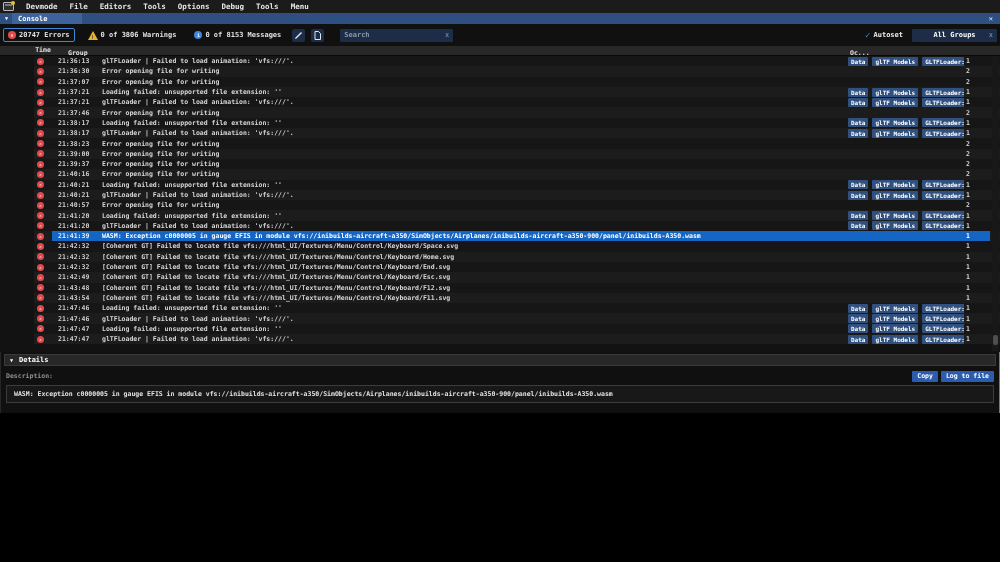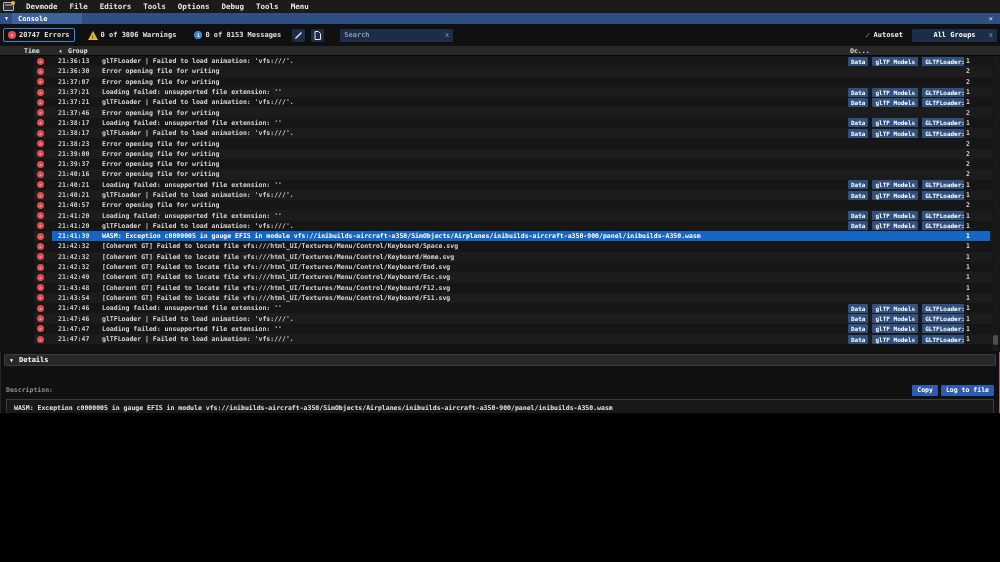--- a/index.html
+++ b/index.html
@@ -50,21 +50,21 @@
   .check-icon{color:#3f87d6;font-size:9px;margin-right:3px;}
   .autoset-label{color:#f0f0f0;}
   .groups-btn{width:85px;height:13px;background:var(--navy);border-radius:1px;margin:0 3px 0 9px;
               display:flex;align-items:center;justify-content:center;position:relative;color:#fff;cursor:default;}
   .groups-btn .clear{position:absolute;right:4px;color:#5f7fae;}
 
   
   .table{position:absolute;top:46px;left:0;right:0;height:306px;background:#121212;}
   .grid{display:grid;grid-template-columns:18px 46px 1fr 118px 26px 10px;}
   .thead{height:10px;background:#282828;font-size:6.5px;color:#e0e0e0;align-items:center;border-bottom:1px solid #080808;}
-  .th-time{display:flex;justify-content:space-between;align-items:center;padding:0 2px 0 6px;}
+  .th-time{display:flex;justify-content:space-between;align-items:center;padding:0 2px 0 6px;flex-direction:column;}
   .sort-icon{font-size:4.5px;color:#dcdcdc;}
   .th{padding-left:4px;white-space:nowrap;overflow:hidden;}
   .rows{position:absolute;top:10px;left:0;right:0;}
   .row{height:10.3px;align-items:stretch;font-size:6.5px;color:#d6d6d6;cursor:default;margin-left:34px;}
   .row:nth-child(odd){background:#161616;}
   .row:nth-child(even){background:#1c1c1c;}
   .cell{height:100%;display:flex;align-items:center;overflow:hidden;}
   .cell-icon{justify-content:flex-start;padding-left:3px;}
   .err-dot{width:7px;height:7px;border-radius:50%;background:var(--error);color:#fff;font-size:4px;
            display:flex;align-items:center;justify-content:center;flex:none;}
@@ -77,21 +77,21 @@
   .row.highlighted .cell-time{color:#eaf2ff;}
   .scrollbar{position:absolute;top:10px;right:1px;bottom:1px;width:7px;background:#181818;}
   .scrollbar .thumb{position:absolute;left:1px;right:1px;bottom:6px;height:10px;background:#4f4f4f;border-radius:2px;}
 
   
   .details{position:absolute;top:352px;left:0;right:0;height:188px;background:#101010;
            border-left:1px solid #262626;border-right:1px solid #ef4444;border-bottom:1px solid #2e2e2e;}
   .details-header{height:12px;margin:2px 3px 0;background:#282828;border:1px solid #3a3a3a;
                   display:flex;align-items:center;font-size:7px;color:#fff;}
   .details-header .collapse-icon{margin:0 6px 0 5px;}
-  .desc-row{height:16px;display:flex;align-items:center;padding:0 5px;margin-top:16px;}
+  .desc-row{height:16px;display:flex;align-items:center;padding:0 5px;margin-top:2px;}
   .desc-label{color:#8f8f8f;font-size:6.5px;}
   .blue-btn{height:11px;background:var(--btnblue);color:#fff;font-size:6.5px;display:flex;align-items:center;
             padding:0 5px;border-radius:1px;margin-left:3px;cursor:default;white-space:nowrap;}
   .desc-box{margin:1px 5px 0;height:18px;background:#181818;border:1px solid #3c3c3c;
             display:flex;align-items:center;padding-left:7px;font-size:6.5px;color:#e3e3e3;white-space:nowrap;overflow:hidden;}
 </style>
 </head>
 <body>
 
 <div class="screen">

